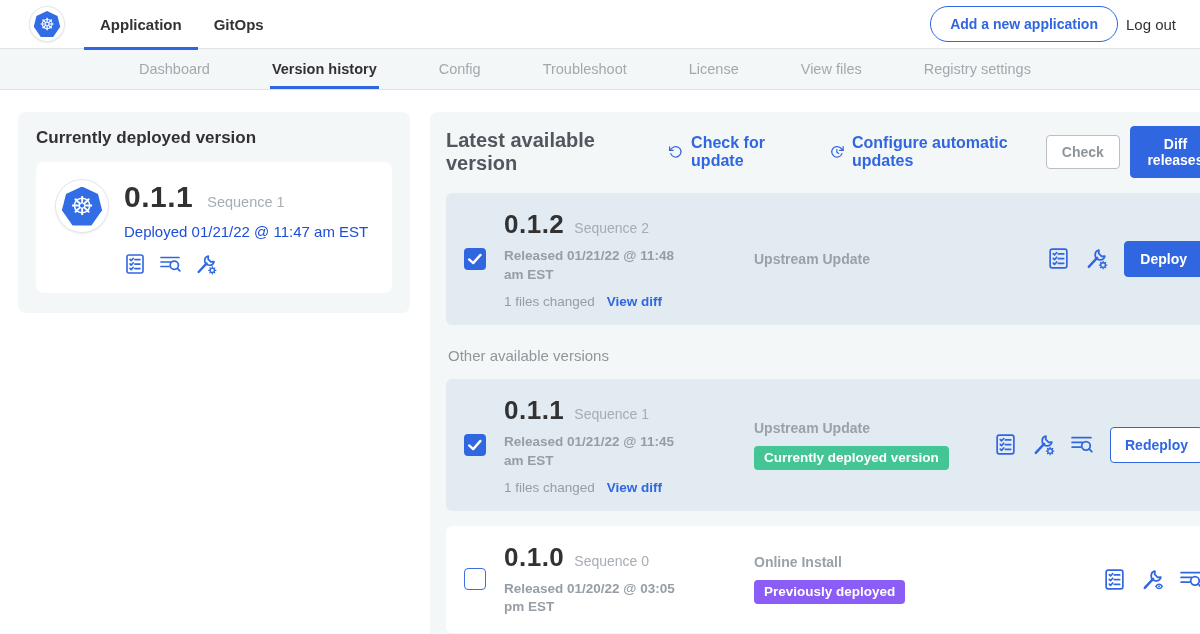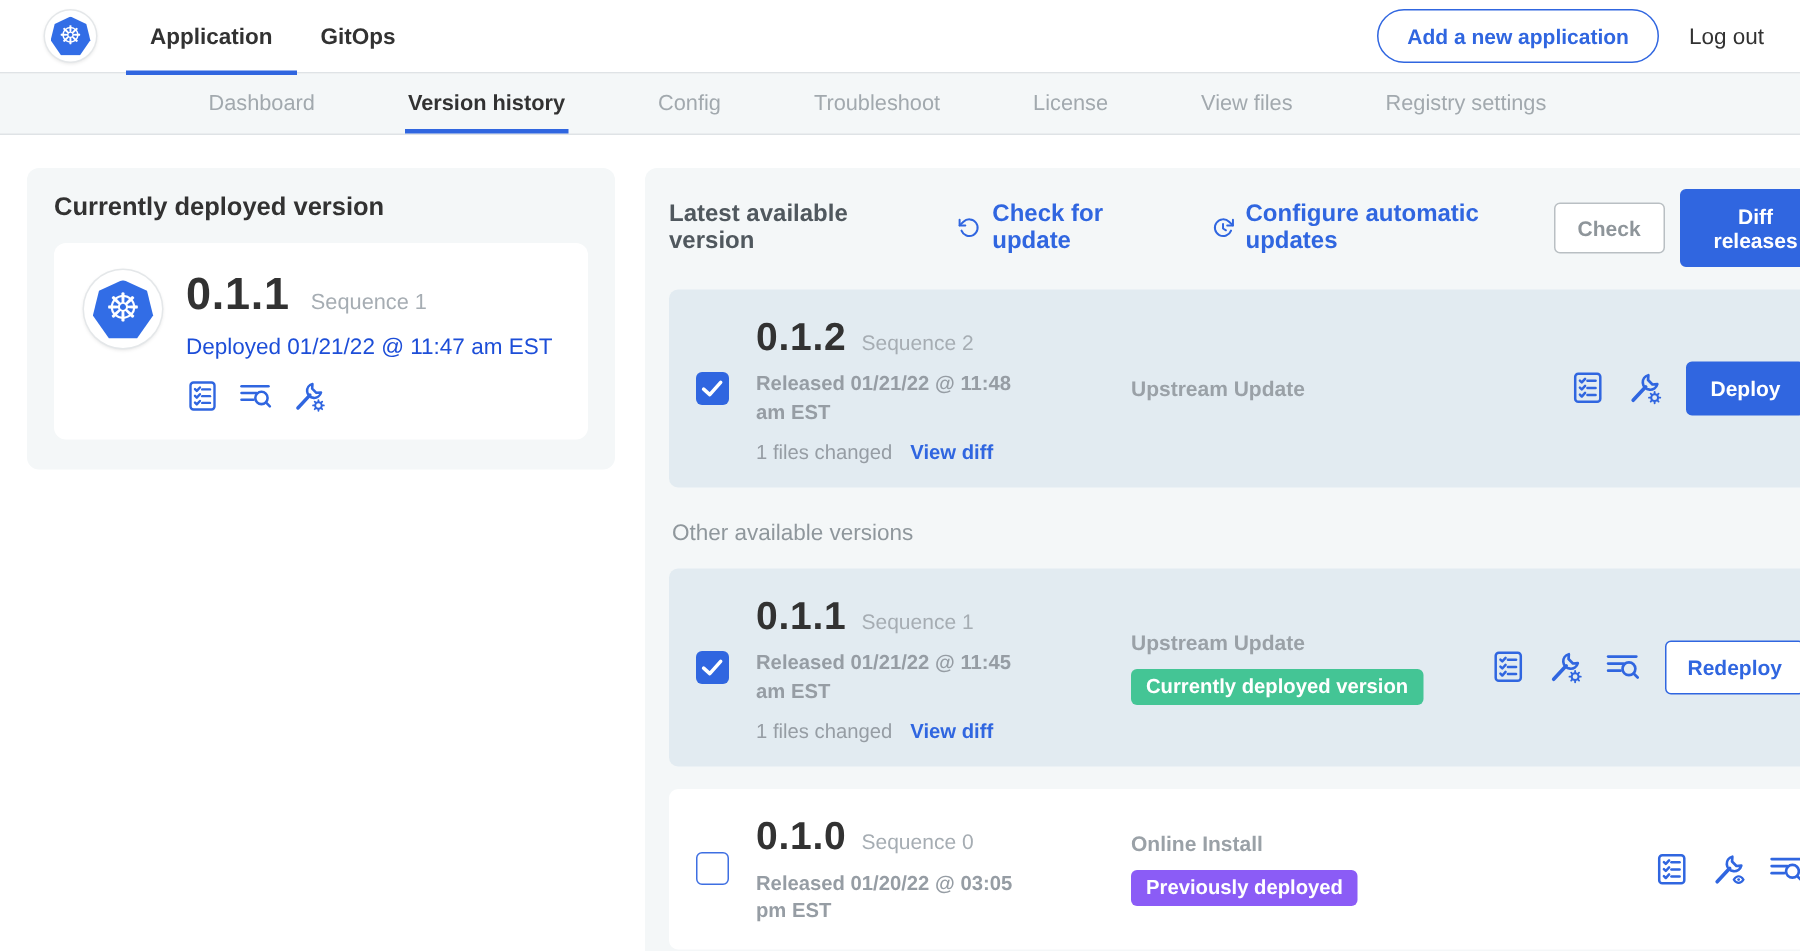--- a/index.html
+++ b/index.html
@@ -14,21 +14,21 @@
     display:flex; align-items:center; justify-content:center; margin-left:14px; }
   .k8s-hept { background:#326de6; display:flex; align-items:center; justify-content:center;
     clip-path:polygon(50% 0%,89% 19%,99% 61%,73% 100%,27% 100%,1% 61%,11% 19%); }
   .k8s-badge .k8s-hept { width:27px; height:26px; }
   .helm-glyph { color:#fff; font-family:"DejaVu Sans", sans-serif; font-size:17px; line-height:1; }
   .topnav-item { height:49px; display:flex; align-items:center; padding:0 16px;
     font-size:15px; font-weight:bold; color:#323232; position:relative; cursor:pointer; }
   .topnav-item.first { margin-left:20px; }
   .topnav-item.active::after { content:""; position:absolute; left:0; right:0; bottom:-1px;
     height:3px; background:#3066e0; }
-  .topnav-right { margin-left:auto; display:flex; align-items:center; gap:20px; }
+  .topnav-right { margin-left:auto; display:flex; align-items:center; gap:8px; }
   .pill-btn { border:1px solid #3066e0; background:#fff; color:#3066e0; font-weight:bold;
     font-size:14px; padding:9px 19px; border-radius:20px; cursor:pointer;
     font-family:"Liberation Sans", sans-serif; }
   .logout { font-size:15px; color:#323232; cursor:pointer; }
 
   
   .subnav { height:41px; background:#f4f7f8; border-bottom:1px solid #dfe3e6;
     display:flex; align-items:stretch; padding-left:139px; gap:62px; }
   .subtab { display:flex; align-items:center; font-size:14.5px; color:#a2a9ae;
     position:relative; cursor:pointer; }
@@ -48,21 +48,21 @@
   .deployed-card .helm-glyph { font-size:26px; }
   .vline { display:flex; align-items:baseline; }
   .vnum-lg { font-size:30px; font-weight:bold; letter-spacing:.5px; color:#323232; }
   .vseq { font-size:14.5px; color:#a6adb3; margin-left:14px; }
   .deployed-ts { font-size:15px; color:#1d4ed8; margin-top:9px; }
   .icon-row { display:flex; align-items:center; gap:13px; margin-top:13px; }
   .icon-row svg, .row-icons svg { display:block; cursor:pointer; }
 
   .right-col { flex:1; padding:14px 16px 16px 16px; }
   .right-head { display:flex; align-items:center; }
-  .right-title { font-size:16px; font-weight:bold; color:#50585e; }
+  .right-title { font-size:20px; font-weight:bold; color:#50585e; }
   .head-link { display:flex; align-items:center; gap:7px; color:#3066e0; font-weight:bold;
     font-size:16px; cursor:pointer; margin-left:24px; }
   .head-actions { margin-left:auto; display:flex; gap:10px; align-items:center; }
   .btn { font-family:"Liberation Sans", sans-serif; font-weight:bold; font-size:14px;
     border-radius:4px; cursor:pointer; }
   .btn-cancel { background:#fff; border:1px solid #b9bfc3; color:#8e959a; padding:8px 15px; }
   .btn-primary { background:#3066e0; border:1px solid #3066e0; color:#fff; padding:9px 15px; }
   .btn-outline { background:#fff; border:1px solid #3066e0; color:#3066e0; padding:9px 14px; }
 
   .other-title { font-size:15px; color:#8f979c; margin:22px 2px 0 2px; }

